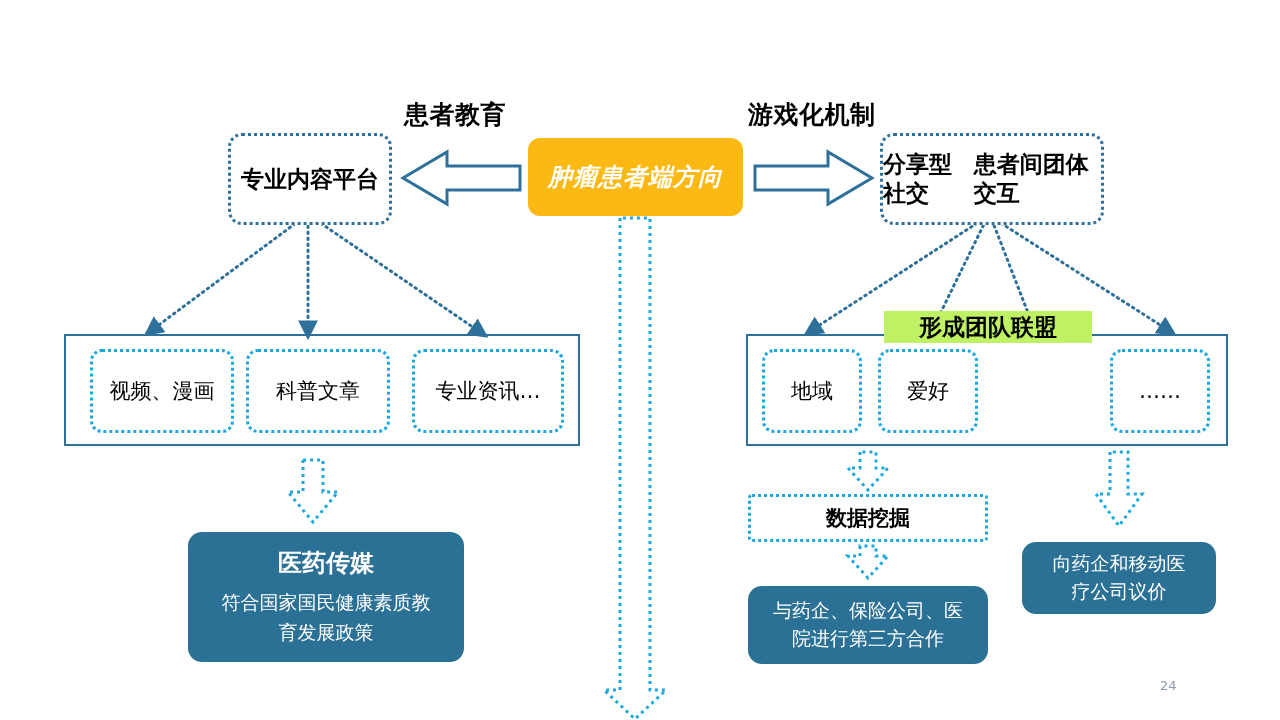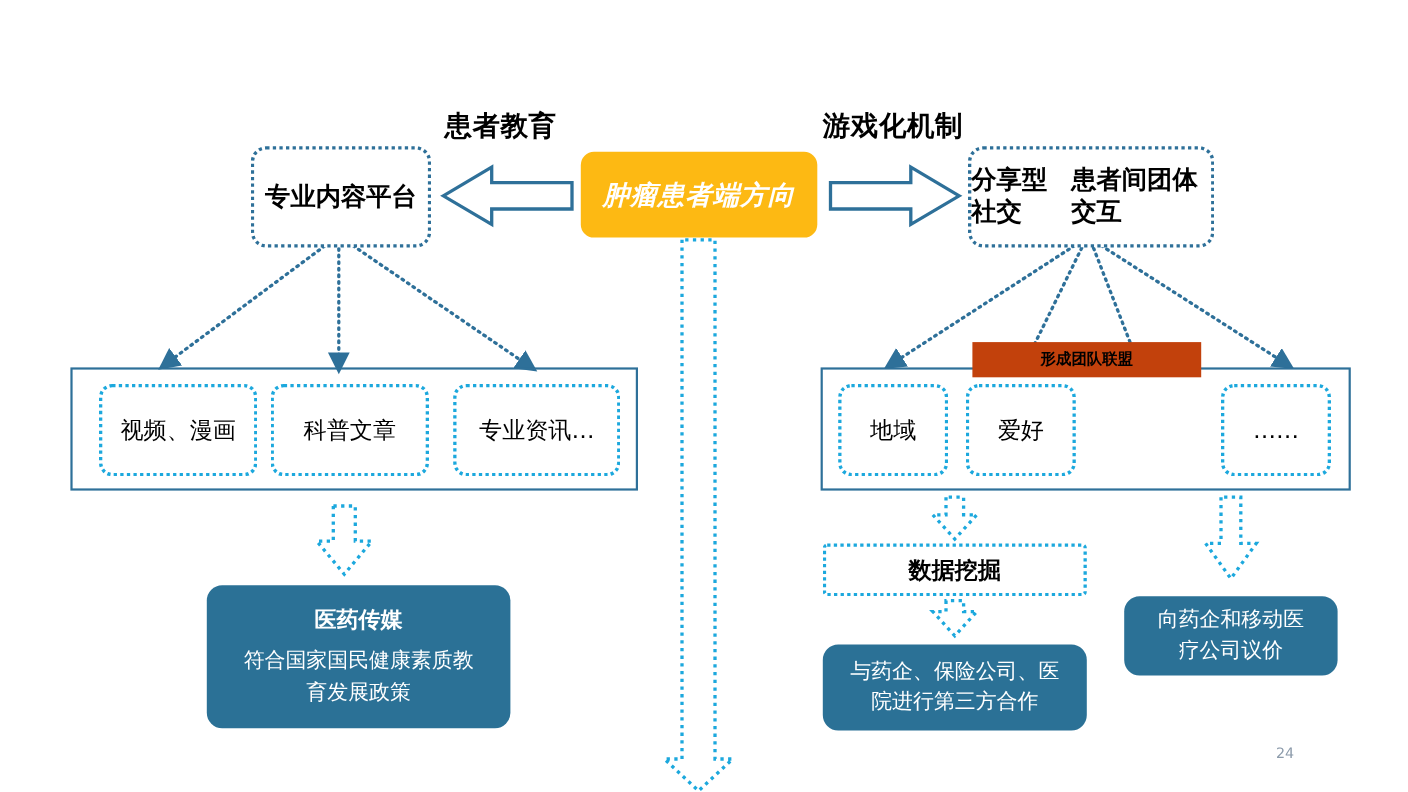--- a/index.html
+++ b/index.html
@@ -88,38 +88,38 @@
     flex-direction: column;
     align-items: center;
     justify-content: center;
     color: #ffffff;
     text-align: center;
     box-sizing: border-box;
     padding: 6px 10px;
   }
   .teal-title {
     font-weight: bold;
-    font-size: 20px;
+    font-size: 24px;
     margin-bottom: 9px;
   }
   .teal-body {
     font-size: 19px;
     line-height: 1.55;
   }
   .teal-body-only {
     font-size: 19px;
     line-height: 1.45;
   }
 
   
   .green-badge {
-    background: #c2410c;
-    color: #000000;
-    font-weight: bold;
-    font-size: 14px;
+    background: #bef264;
+    color: #000000;
+    font-weight: bold;
+    font-size: 23px;
     display: flex;
     align-items: center;
     justify-content: center;
     box-sizing: border-box;
   }
 
   
   .pill-cyan {
     border: 3px dotted #1CA8DD;
     border-radius: 4px;

